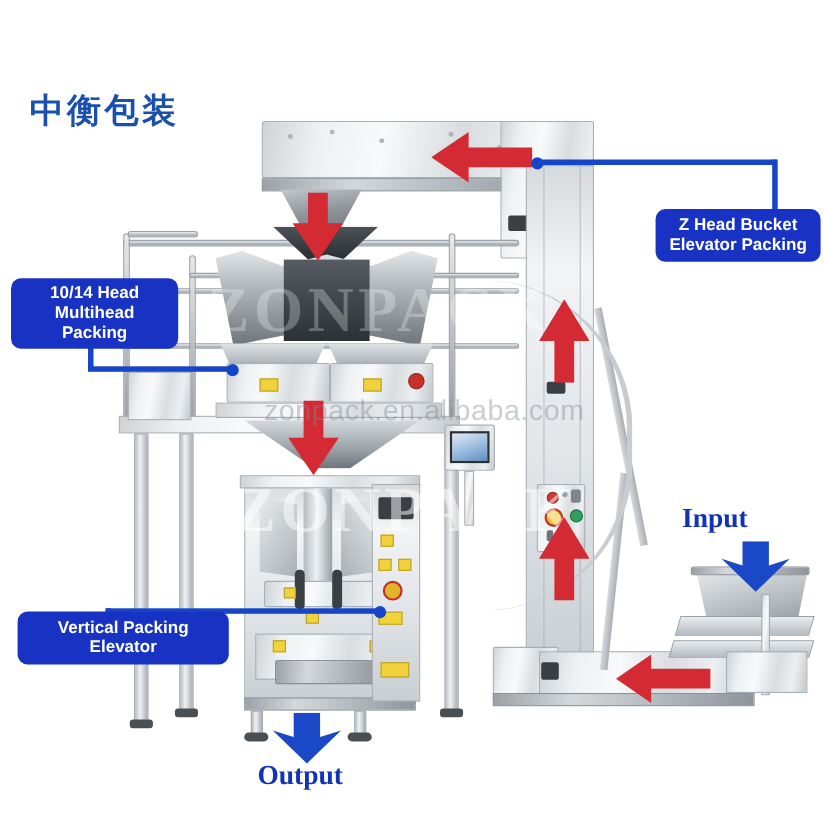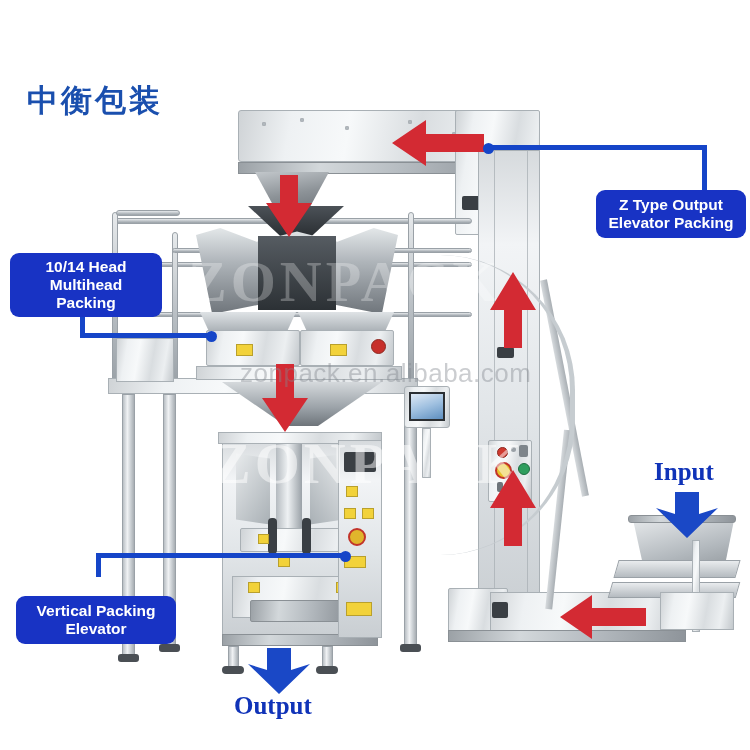--- a/index.html
+++ b/index.html
@@ -224,21 +224,21 @@
   </svg>
 
   <svg class="arrow" style="left:490px;top:470px;" width="46" height="76" viewBox="0 0 46 76">
     <polygon points="23,0 46,38 32,38 32,76 14,76 14,38 0,38" fill="#d32a33"></polygon>
   </svg>
 
   <svg class="arrow" style="left:560px;top:595px;" width="86" height="44" viewBox="0 0 86 44">
     <polygon points="0,22 32,0 32,13 86,13 86,31 32,31 32,44" fill="#d32a33"></polygon>
   </svg>
 
-  <div class="flowtext" style="left:654px;top:458px;">Input</div>
+  <div class="flowtext" style="left:620px;top:458px;">Input</div>
   <svg class="arrow" style="left:656px;top:492px;" width="62" height="46" viewBox="0 0 62 46">
     <polygon points="31,46 0,16 19,22 19,0 43,0 43,22 62,16" fill="#1a48c6"></polygon>
   </svg>
 
   <svg class="arrow" style="left:248px;top:648px;" width="62" height="46" viewBox="0 0 62 46">
     <polygon points="31,46 0,16 19,22 19,0 43,0 43,22 62,16" fill="#1a48c6"></polygon>
   </svg>
   <div class="flowtext" style="left:234px;top:692px;">Output</div>
 
   <div class="leader-dot" style="left:483px;top:143px;"></div>
@@ -248,33 +248,33 @@
   <div class="leader-dot" style="left:206px;top:331px;"></div>
   <div class="leader" style="left:80px;top:333px;width:130px;height:5px;"></div>
   <div class="leader" style="left:80px;top:306px;width:5px;height:30px;"></div>
 
   <div class="leader-dot" style="left:340px;top:551px;"></div>
   <div class="leader" style="left:96px;top:553px;width:248px;height:5px;"></div>
   <div class="leader" style="left:96px;top:553px;width:5px;height:24px;"></div>
 
   <div class="callout" style="left:596px;top:190px;width:150px;height:48px;">
     <div>
-      <div>Z Type Output</div>
+      <div>Z Head Bucket</div>
       <div>Elevator Packing</div>
     </div>
   </div>
 
   <div class="callout" style="left:10px;top:253px;width:152px;height:64px;">
     <div>
       <div>10/14 Head</div>
       <div>Multihead Packing</div>
     </div>
   </div>
 
-  <div class="callout" style="left:16px;top:596px;width:160px;height:48px;">
+  <div class="callout" style="left:16px;top:556px;width:192px;height:48px;">
     <div>
       <div>Vertical Packing</div>
       <div>Elevator</div>
     </div>
   </div>
 
   <div class="watermark" style="left:240px;top:358px;">zonpack.en.alibaba.com</div>
 
   <div class="logo-cn">中衡包装</div>
 

